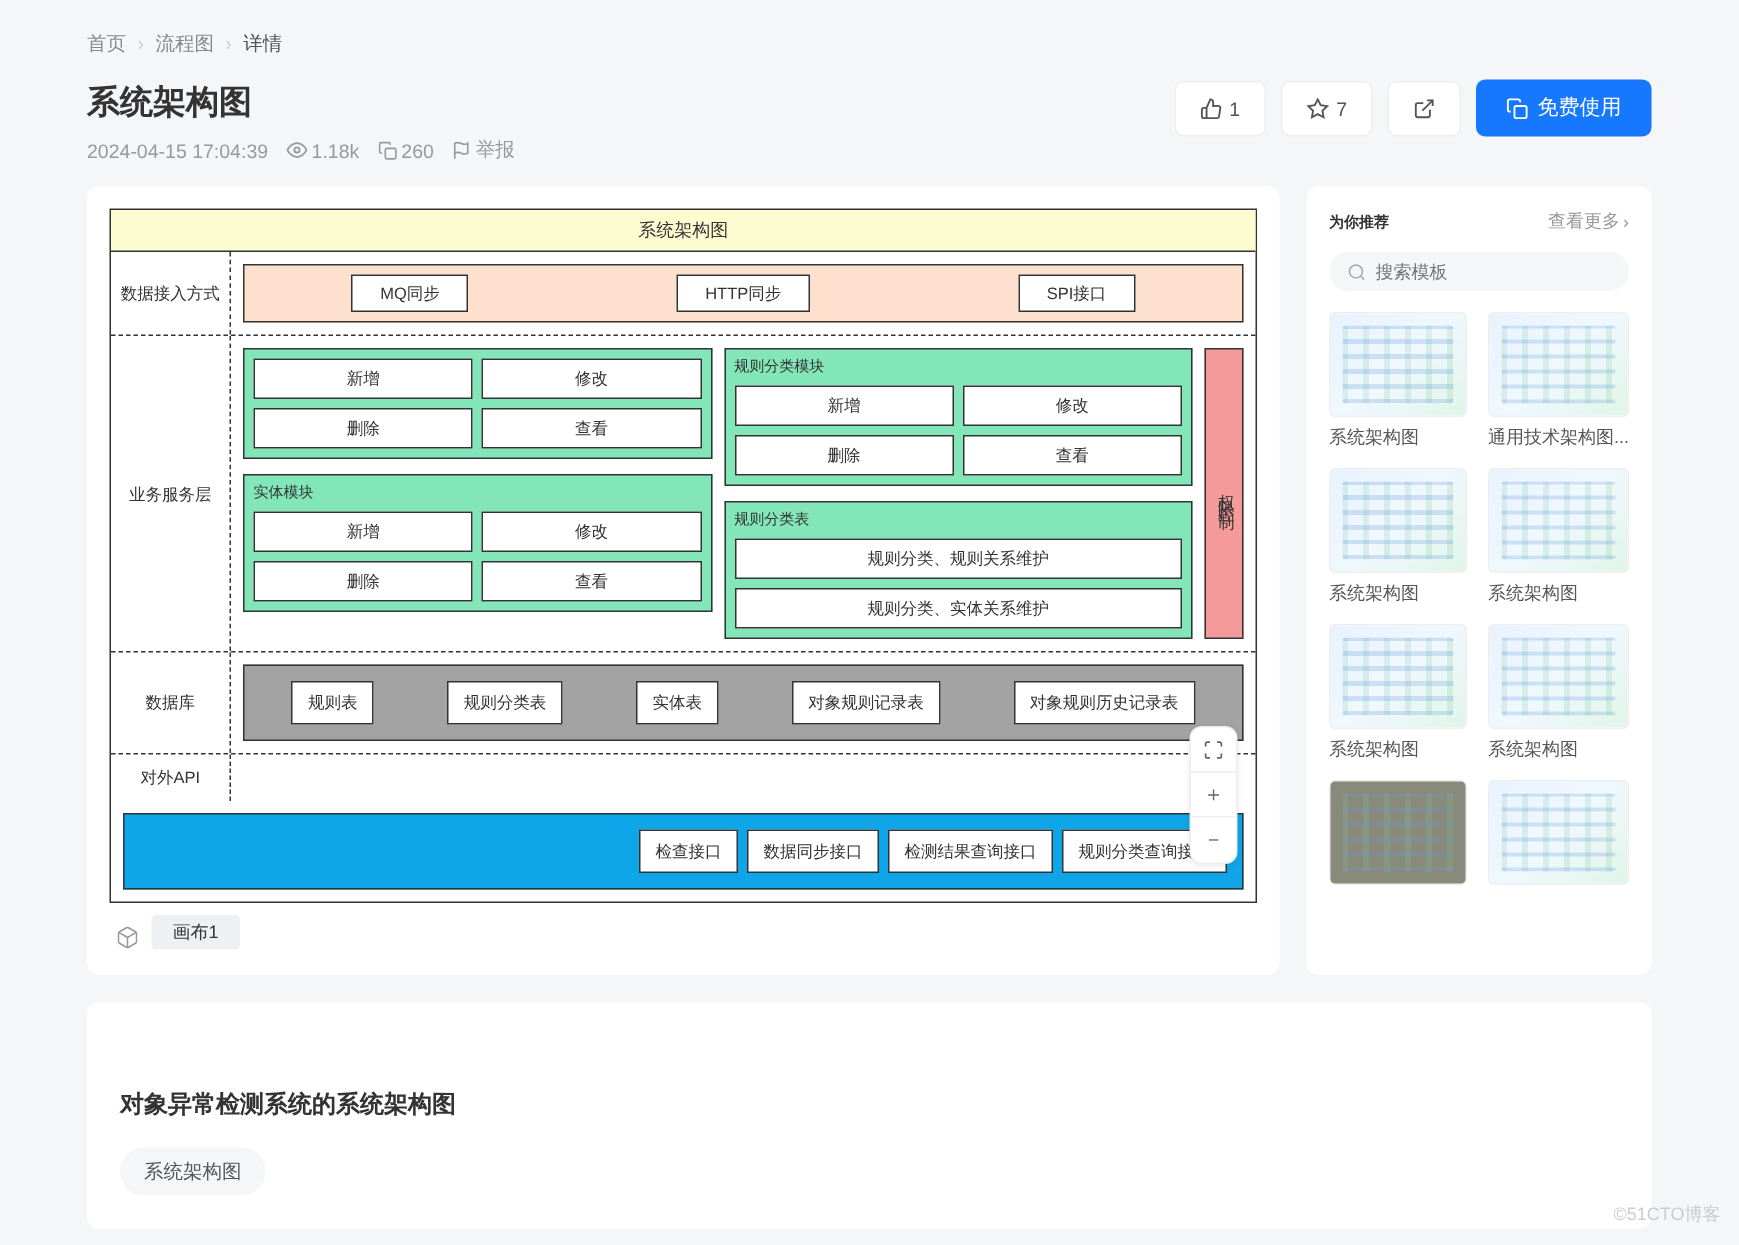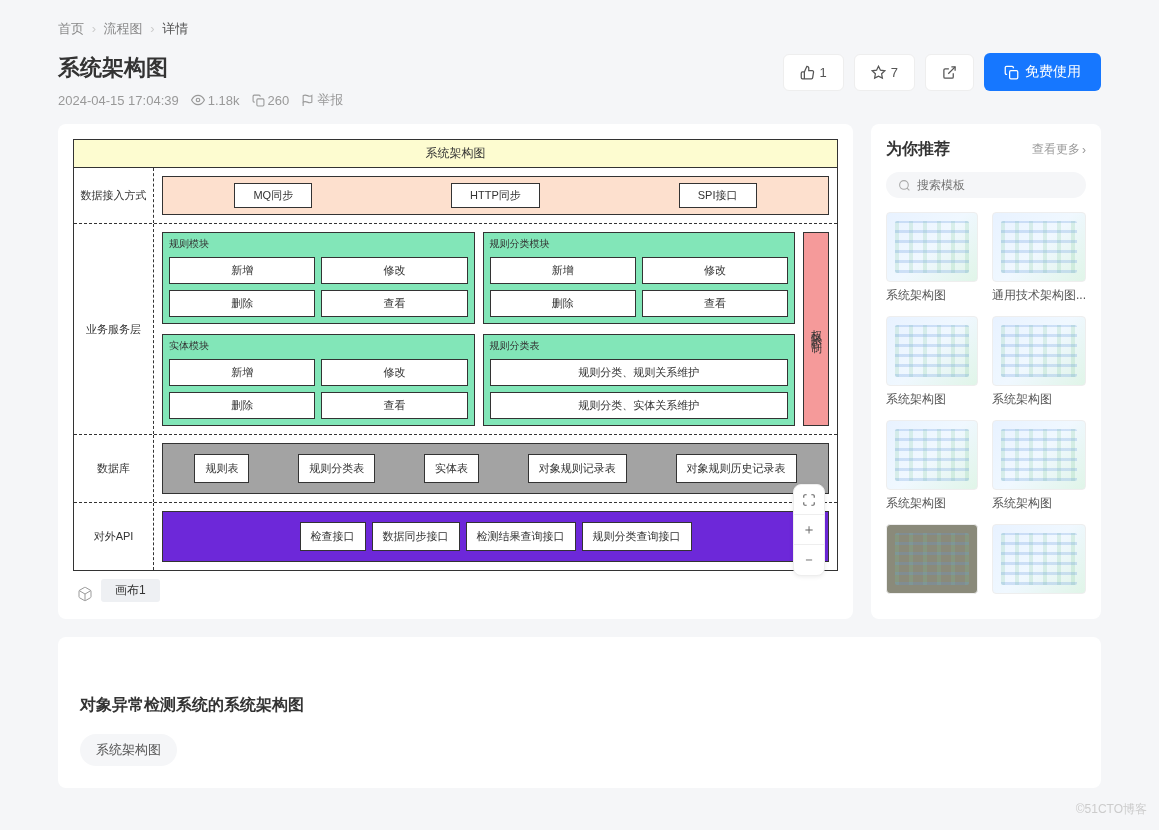--- a/index.html
+++ b/index.html
@@ -14,46 +14,46 @@
 .meta { color: #999; font-size: 13px; display: flex; align-items: center; gap: 12px; }
 .meta span { display: inline-flex; align-items: center; gap: 3px; }
 .actions { display: flex; gap: 10px; align-items: center; }
 .icon-btn { background: #fff; border: 1px solid #eee; border-radius: 6px; padding: 10px 16px; display: flex; align-items: center; gap: 5px; cursor: pointer; color: #555; font-size: 13px; }
 .primary-btn { background: #1677ff; color: #fff; border: none; border-radius: 6px; padding: 10px 20px; display: flex; align-items: center; gap: 6px; cursor: pointer; font-size: 14px; }
 .main-row { display: flex; gap: 18px; }
 .diagram-card { flex: 1; background: #fff; border-radius: 8px; padding: 15px; position: relative; }
 .diagram-canvas { border: 1px solid #333; background: #fff; font-size: 11px; }
 .title-bar { background: #fdfcd0; border-bottom: 1px solid #333; text-align: center; padding: 5px; font-size: 12px; }
 .section { display: flex; border-bottom: 1px dashed #333; }
-.section:last-child { border-bottom: none; }
+.section:last-child { border-bottom: none; flex-direction: column; }
 .section-label { width: 80px; display: flex; align-items: center; justify-content: center; font-size: 11px; border-right: 1px dashed #333; padding: 8px 4px; }
 .section-body { flex: 1; padding: 8px; display: flex; gap: 8px; align-items: stretch; }
 .peach-box { background: #fde0ce; border: 1px solid #333; flex: 1; padding: 6px; display: flex; justify-content: space-around; gap: 8px; }
 .white-box { background: #fff; border: 1px solid #333; padding: 4px 18px; font-size: 11px; text-align: center; }
 .col-stack { display: flex; flex-direction: column; gap: 10px; flex: 1; }
 .green-box { background: #82e6b8; border: 1px solid #333; padding: 4px; }
 .green-box .box-title { font-size: 10px; margin-bottom: 4px; padding-left: 2px; }
 .btn-grid { display: grid; grid-template-columns: 1fr 1fr; gap: 6px; padding: 2px; }
 .btn-grid .white-box { padding: 5px 8px; }
 .btn-list { display: flex; flex-direction: column; gap: 6px; padding: 2px; }
 .btn-list .white-box { padding: 5px 12px; }
 .red-box { background: #f59a9a; border: 1px solid #333; width: 26px; display: flex; align-items: center; justify-content: center; writing-mode: vertical-lr; font-size: 11px; letter-spacing: 4px; }
 .purple-box { background: #a3a3a3; border: 1px solid #333; flex: 1; padding: 10px; display: flex; justify-content: space-around; gap: 6px; }
 .purple-box .white-box { padding: 6px 10px; }
-.blue-box { background: #6d28d9; border: 1px solid #333; flex: 1; padding: 10px; display: flex; justify-content: center; gap: 6px; }
+.blue-box { background: #0ea5e9; border: 1px solid #333; flex: 1; padding: 10px; display: flex; justify-content: flex-end; gap: 6px; }
 .blue-box .white-box { padding: 6px 10px; }
 .zoom-ctrl { position: absolute; right: 28px; top: 360px; background: #fff; border: 1px solid #eee; border-radius: 8px; display: flex; flex-direction: column; box-shadow: 0 1px 4px rgba(0,0,0,0.08); }
 .zoom-ctrl div { width: 30px; height: 30px; display: flex; align-items: center; justify-content: center; cursor: pointer; font-size: 14px; color: #666; }
 .zoom-ctrl div:not(:last-child) { border-bottom: 1px solid #eee; }
 .canvas-footer { display: flex; align-items: flex-end; gap: 8px; margin-top: 6px; padding: 2px 4px; }
 .canvas-footer .cube { color: #999; }
 .canvas-footer .tab { background: #eef0f3; padding: 3px 14px; border-radius: 3px; font-size: 12px; }
 .sidebar { width: 230px; background: #fff; border-radius: 8px; padding: 15px; }
 .side-head { display: flex; justify-content: space-between; align-items: center; margin-bottom: 12px; }
-.side-head h3 { font-size: 16px; font-weight: 600; }
+.side-head h3 { font-size: 10px; font-weight: 600; }
 .side-head a { color: #999; font-size: 12px; text-decoration: none; display: flex; align-items: center; gap: 2px; }
 .search-box { background: #f5f6f8; border-radius: 16px; padding: 6px 12px; display: flex; align-items: center; gap: 6px; margin-bottom: 14px; color: #aaa; font-size: 12px; }
 .search-box input { border: none; background: transparent; outline: none; flex: 1; font-size: 12px; }
 .rec-grid { display: grid; grid-template-columns: 1fr 1fr; gap: 12px 14px; }
 .rec-item { cursor: pointer; }
 .rec-thumb { width: 100%; height: 70px; border: 1px solid #eee; border-radius: 4px; margin-bottom: 5px; background: linear-gradient(135deg, #e8f2ff 0%, #f0f8ff 50%, #e0f5e8 100%); position: relative; overflow: hidden; }
 .rec-thumb::before { content:""; position:absolute; inset:8px; background: repeating-linear-gradient(0deg, rgba(100,150,220,0.25) 0 3px, transparent 3px 10px), repeating-linear-gradient(90deg, rgba(120,200,150,0.2) 0 4px, transparent 4px 14px); border-radius:2px; }
 .rec-item:nth-child(7) .rec-thumb { background: #8a8a7a; }
 .rec-label { font-size: 12px; color: #555; white-space: nowrap; overflow: hidden; text-overflow: ellipsis; }
 .desc-card { background: #fff; border-radius: 8px; padding: 22px; margin-top: 18px; }
@@ -147,21 +147,20 @@
               <div class="white-box">SPI接口</div>
             </div>
           </div>
         </div>
 
         <div class="section">
           <div class="section-label">业务服务层</div>
           <div class="section-body">
             <div class="col-stack">
               <div class="green-box">
-                <div class="box-title">规则模块</div>
                 <div class="btn-grid">
                   <div class="white-box">新增</div>
                   <div class="white-box">修改</div>
                   <div class="white-box">删除</div>
                   <div class="white-box">查看</div>
                 </div>
               </div>
               <div class="green-box">
                 <div class="box-title">实体模块</div>
                 <div class="btn-grid">

